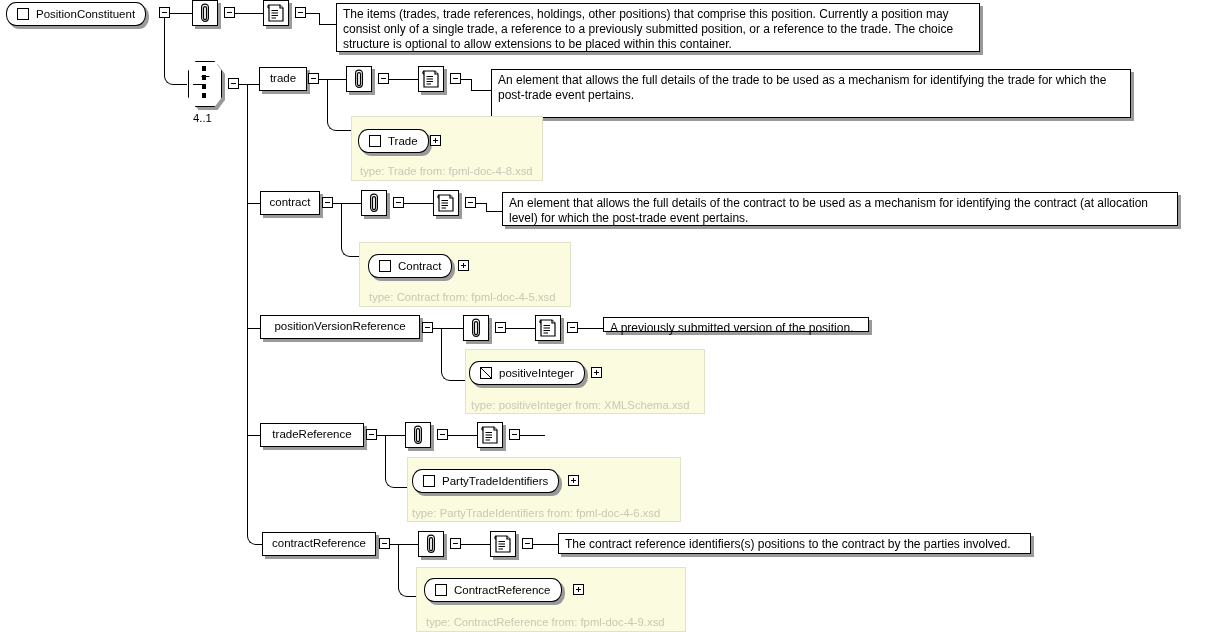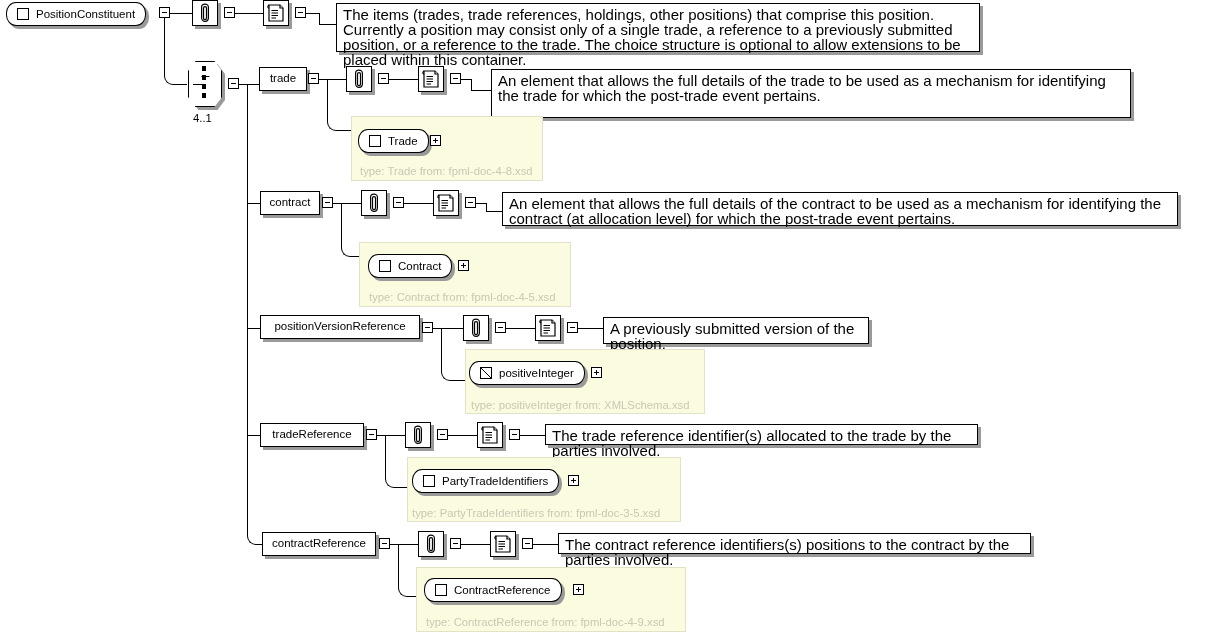--- a/index.html
+++ b/index.html
@@ -136,21 +136,21 @@
   }
   .icon-box svg { display: block; }
 
   
   .doc-box {
     position: absolute;
     box-sizing: border-box;
     border: 1px solid #000;
     background: #ffffff;
     box-shadow: 3px 3px 0 0 #9a9a9a;
-    font-size: 15px;
+    font-size: 12px;
     line-height: 15px;
     color: #000;
     padding: 3px 5px 3px 6px;
   }
 
   
   .type-panel {
     position: absolute;
     box-sizing: border-box;
     background: #fbfbe0;
@@ -338,21 +338,21 @@
   <div class="icon-box" style="left:535px;top:315px;">
     <svg width="24" height="24" viewBox="0 0 24 24" aria-hidden="true">
       <path d="M5 4 L16 4 L19 7 L19 20 L5 20 Z" fill="#fff" stroke="#000" stroke-width="1.2"></path>
       <path d="M16 4 L16 7 L19 7" fill="#fff" stroke="#000" stroke-width="1.2"></path>
       <path d="M7.5 9.5 L14 9.5 M7.5 12 L14 12 M7.5 14.5 L14 14.5 M7.5 17 L12 17" stroke="#000" stroke-width="1.1"></path>
       <path d="M5 4 C3.5 4.7 3.5 6.6 5 7.2" fill="none" stroke="#000" stroke-width="1.2"></path>
     </svg>
   </div>
   <div class="tgl" style="left:567px;top:322px;"></div>
   <div class="hline" style="left:578px;top:328px;width:25px;"></div>
-  <div class="doc-box" style="left:603px;top:317px;width:266px;height:27px;">A previously submitted version of the position.</div>
+  <div class="doc-box" style="left:603px;top:317px;width:266px;height:15px;">A previously submitted version of the position.</div>
 
   <div class="vline" style="left:441px;top:328px;height:42px;"></div>
   <div class="elbow" style="left:441px;top:370px;"></div>
   <div class="hline" style="left:451px;top:380px;width:22px;"></div>
 
   <div class="type-panel" style="left:465px;top:349px;width:240px;height:65px;"></div>
   <div class="oct" style="left:469px;top:361px;">
     <span class="glyph-st"></span>
     <span>positiveInteger</span>
   </div>
@@ -375,33 +375,32 @@
   <div class="icon-box" style="left:477px;top:422px;">
     <svg width="24" height="24" viewBox="0 0 24 24" aria-hidden="true">
       <path d="M5 4 L16 4 L19 7 L19 20 L5 20 Z" fill="#fff" stroke="#000" stroke-width="1.2"></path>
       <path d="M16 4 L16 7 L19 7" fill="#fff" stroke="#000" stroke-width="1.2"></path>
       <path d="M7.5 9.5 L14 9.5 M7.5 12 L14 12 M7.5 14.5 L14 14.5 M7.5 17 L12 17" stroke="#000" stroke-width="1.1"></path>
       <path d="M5 4 C3.5 4.7 3.5 6.6 5 7.2" fill="none" stroke="#000" stroke-width="1.2"></path>
     </svg>
   </div>
   <div class="tgl" style="left:509px;top:429px;"></div>
   <div class="hline" style="left:520px;top:435px;width:25px;"></div>
-  <div class="doc-box" style="left:545px;top:424px;width:433px;height:21px;">The trade reference identifier(s) allocated to the trade by the parties involved.</div>
 
   <div class="vline" style="left:385px;top:435px;height:42px;"></div>
   <div class="elbow" style="left:385px;top:477px;"></div>
   <div class="hline" style="left:395px;top:487px;width:20px;"></div>
 
   <div class="type-panel" style="left:407px;top:457px;width:274px;height:65px;"></div>
   <div class="oct" style="left:412px;top:469px;">
     <span class="glyph-ct"></span>
     <span>PartyTradeIdentifiers</span>
   </div>
   <div class="tgl plus" style="left:568px;top:475px;"></div>
-  <div class="type-label" style="left:412px;top:508px;">type: PartyTradeIdentifiers from: fpml-doc-3-5.xsd</div>
+  <div class="type-label" style="left:412px;top:508px;">type: PartyTradeIdentifiers from: fpml-doc-4-6.xsd</div>
 
   <div class="elbow" style="left:247px;top:534px;"></div>
   <div class="hline" style="left:257px;top:544px;width:5px;"></div>
   <div class="el-box" style="left:262px;top:532px;width:114px;">contractReference</div>
   <div class="tgl" style="left:379px;top:538px;"></div>
 
   <div class="hline" style="left:390px;top:544px;width:28px;"></div>
   <div class="icon-box" style="left:418px;top:531px;">
     <svg width="24" height="24" viewBox="0 0 24 24" aria-hidden="true">
       <path d="M12 3.2 c-1.9 0 -3.4 1.3 -3.4 3.0 l0 10.6 c0 2.0 1.6 3.6 3.4 3.6 c1.9 0 3.4 -1.6 3.4 -3.6 l0 -10.6 c0 -1.7 -1.5 -3.0 -3.4 -3.0 z" fill="none" stroke="#000" stroke-width="1.2"></path>

